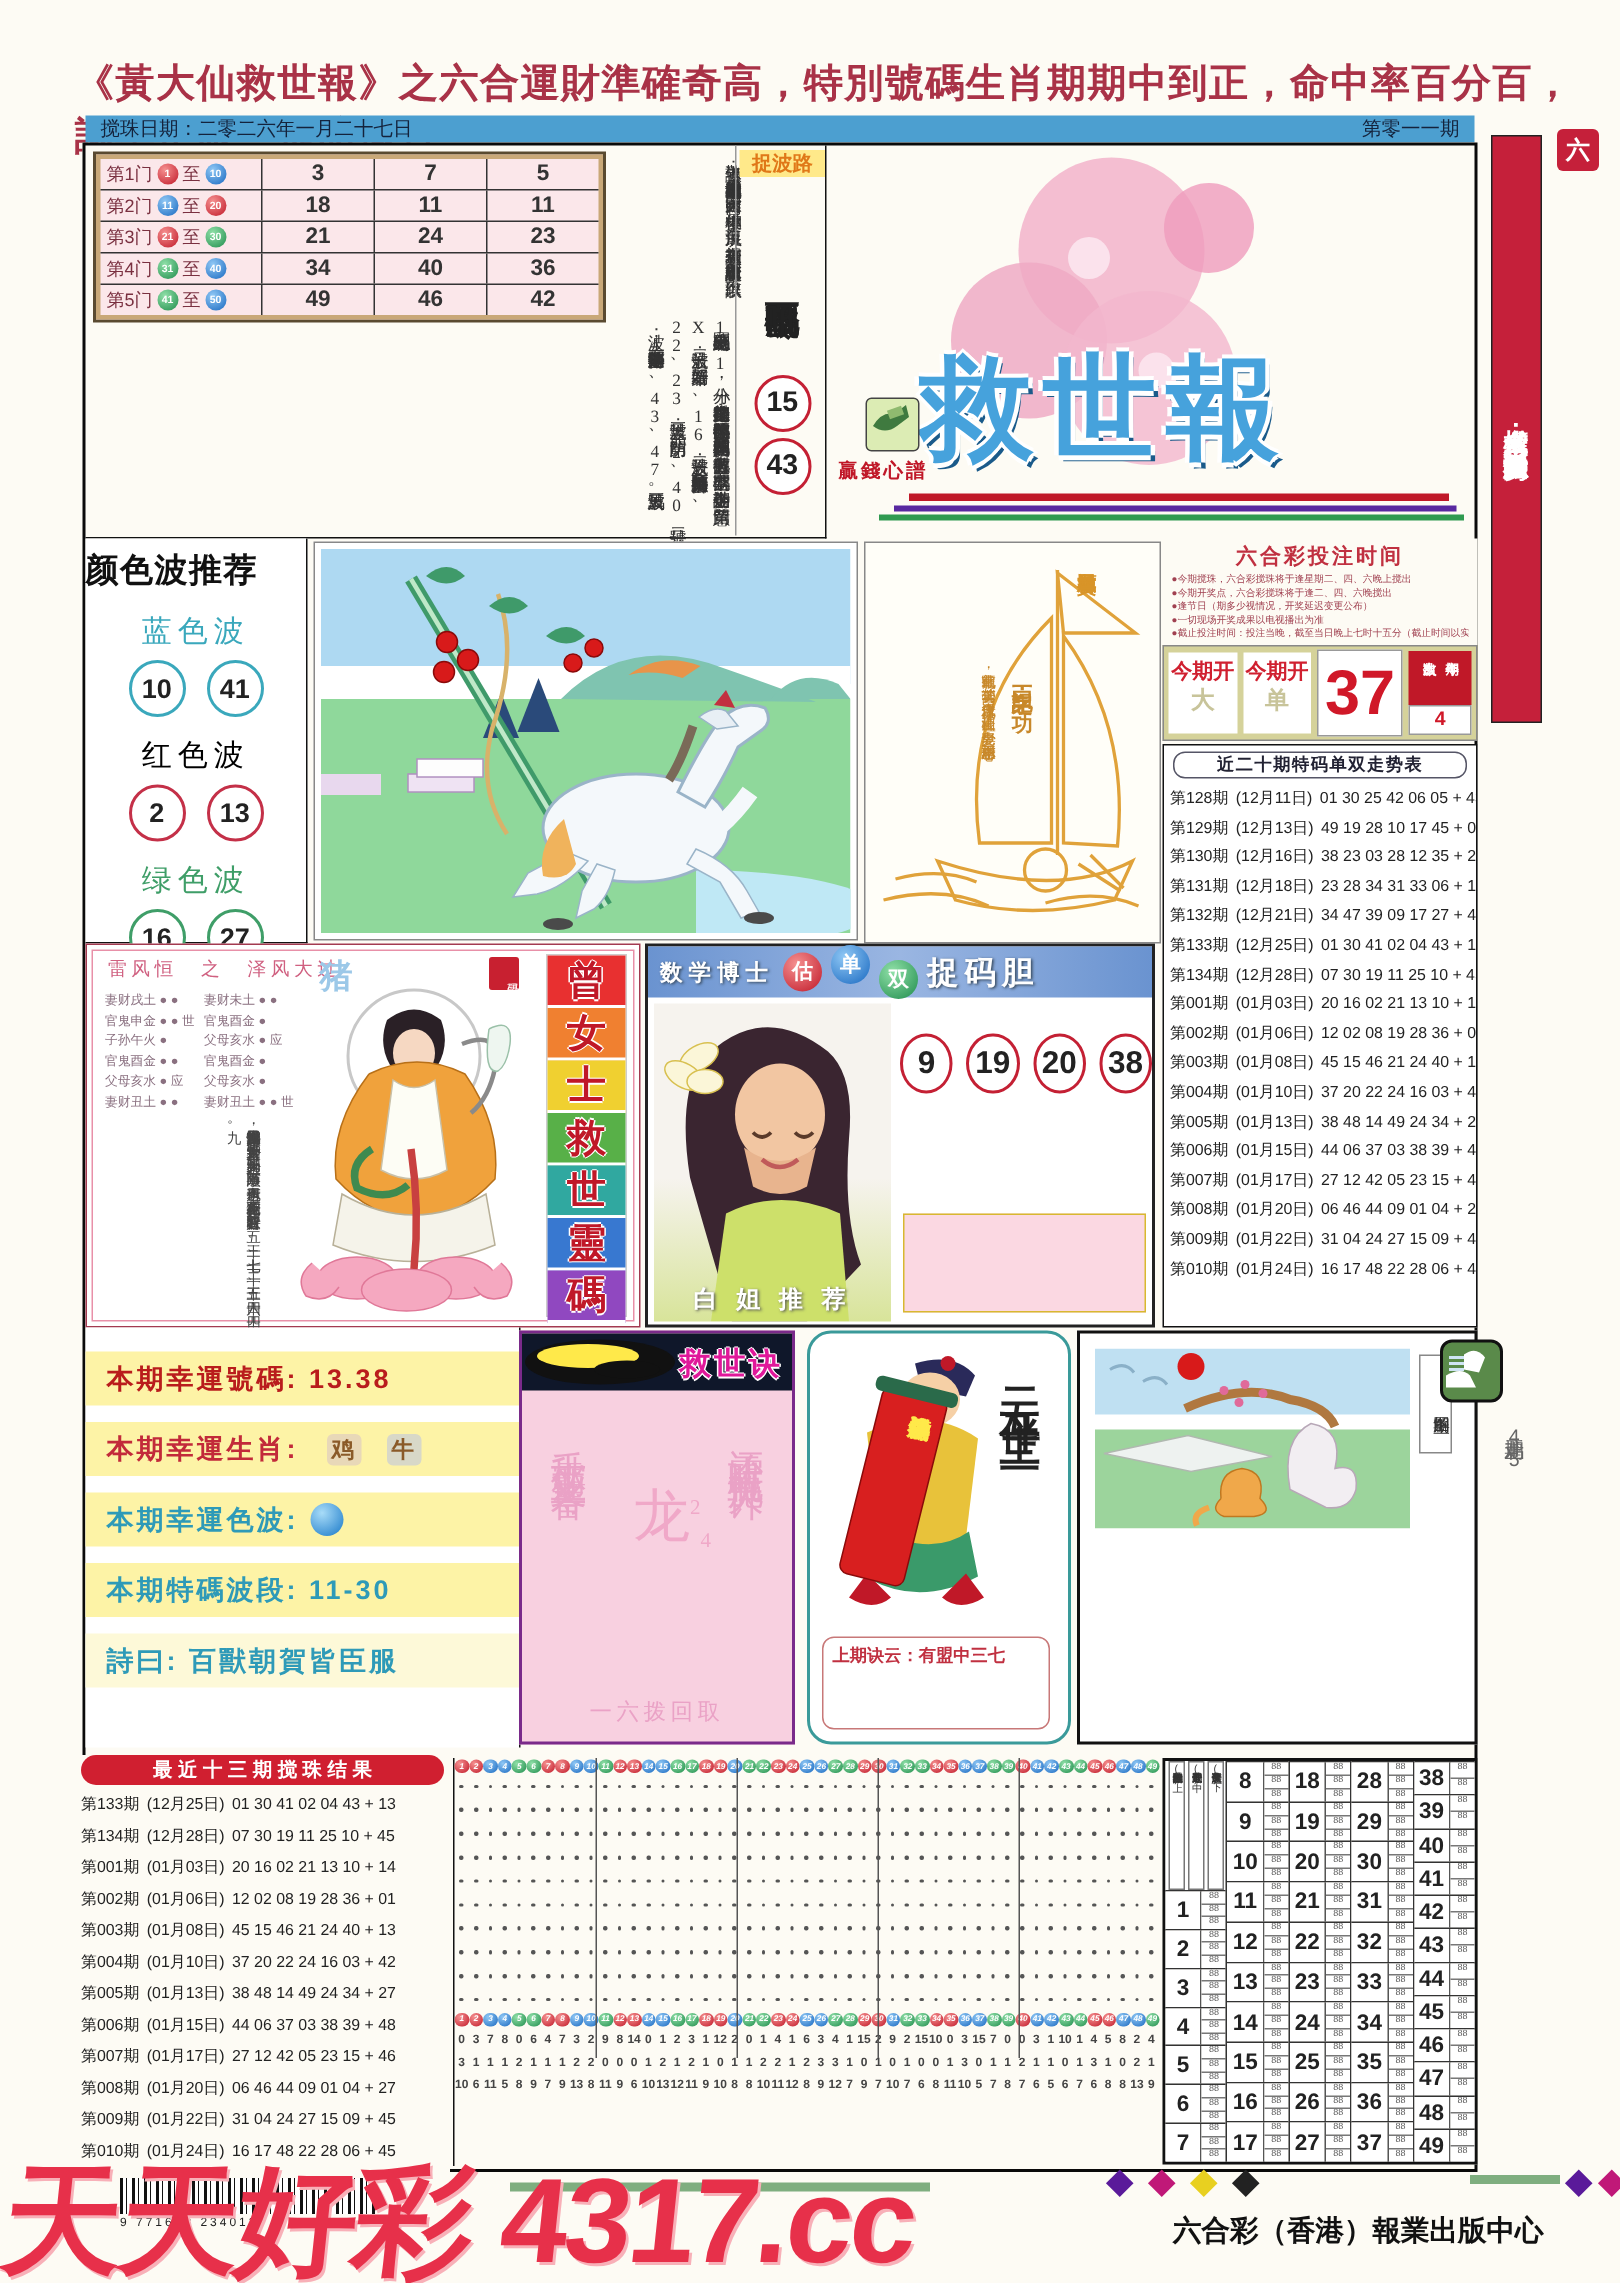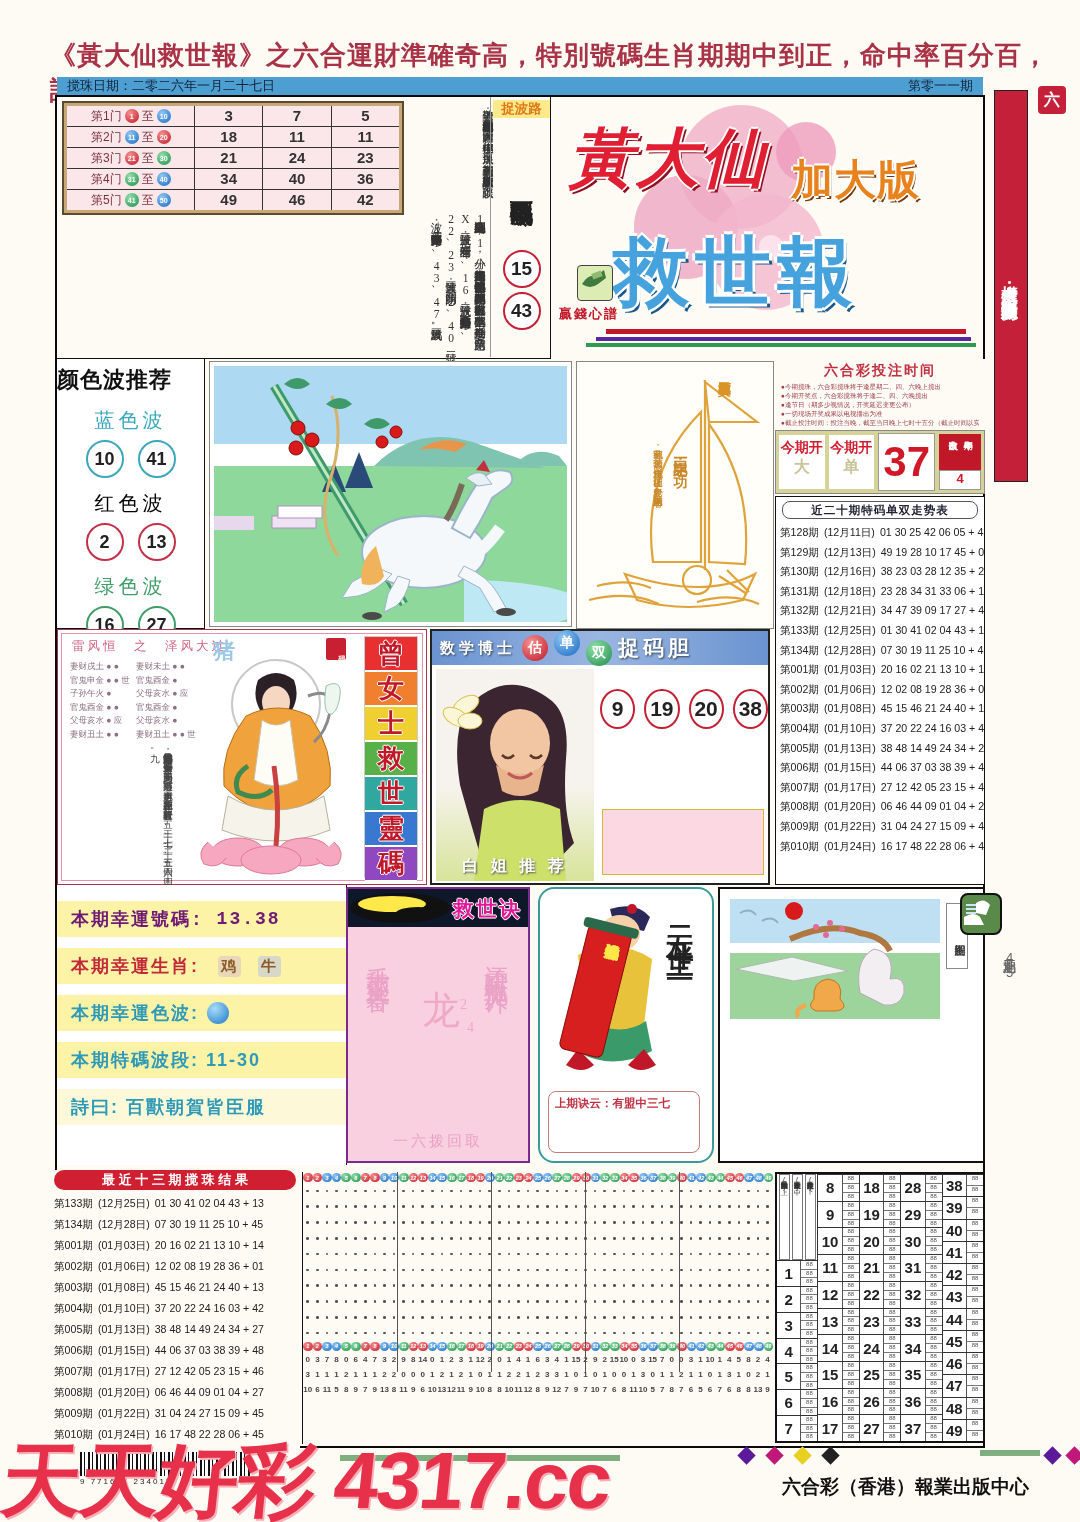--- a/index.html
+++ b/index.html
@@ -13,21 +13,21 @@
   .b-blue{background:radial-gradient(circle at 35% 30%,#90c8f5,#1868c0);}
   .b-green{background:radial-gradient(circle at 35% 30%,#90e0a8,#1f8c4c);}
   .circle-num{border-radius:50%;border:2.5px solid #c42034;background:#fff;color:#222;
     display:inline-flex;align-items:center;justify-content:center;font-weight:bold;}
   .headline{color:#a93247;font-weight:bold;font-size:26px;letter-spacing:1px;}
   .bluebar{background:#4c9fd0;color:#14233c;font-size:13px;display:flex;justify-content:space-between;
     align-items:center;padding:0 10px;box-sizing:border-box;}
   .gate-table{border:3px solid #c9a878;background:#fbe7ea;box-shadow:0 0 0 2px #5a4a30;}
   .gate-row{display:flex;border-bottom:1.5px solid #333;height:20px;align-items:center;}
   .gate-row:last-child{border-bottom:none;}
-  .gate-label{width:108px;display:flex;align-items:center;gap:3px;padding-left:4px;font-size:12px;color:#7a3040;border-right:1.5px solid #333;box-sizing:border-box;height:100%;margin-left:20px;}
+  .gate-label{width:108px;display:flex;align-items:center;gap:3px;padding-left:4px;font-size:12px;color:#7a3040;border-right:1.5px solid #333;box-sizing:border-box;height:100%;}
   .gate-cell{flex:1;text-align:center;font-size:15px;font-weight:bold;color:#333;border-right:1.5px solid #333;height:100%;line-height:20px;}
   .gate-cell:last-child{border-right:none;}
   .wave-label{font-size:20px;letter-spacing:4px;text-align:center;}
   .wave-circles{display:flex;justify-content:center;gap:14px;margin-top:6px;}
   .r20-row{display:flex;gap:5px;font-size:10.6px;color:#222;line-height:19.6px;white-space:nowrap;}
   .r13-row{display:flex;gap:5px;font-size:10.6px;color:#222;line-height:21px;white-space:nowrap;}
   .dotrow{display:flex;height:15.8px;}
   .dotrow span{flex:1;display:flex;align-items:center;justify-content:center;}
   .dotrow i{width:2.6px;height:2.6px;background:#555;border-radius:50%;}
   .ballrow{display:flex;height:11px;}
@@ -141,22 +141,20 @@
 
   <div class="abs" style="left:551px;top:97px;width:434px;height:262px;overflow:hidden;">
     <svg class="abs" style="left:0;top:0;" width="434" height="262">
       <circle cx="190" cy="70" r="62" fill="#f3b7cd" opacity="0.9"></circle>
       <circle cx="135" cy="130" r="52" fill="#eeaac4" opacity="0.85"></circle>
       <circle cx="215" cy="155" r="58" fill="#f3b7cd" opacity="0.8"></circle>
       <circle cx="255" cy="55" r="30" fill="#ef9cbd" opacity="0.8"></circle>
       <circle cx="175" cy="75" r="14" fill="#fbe2ec"></circle>
       <circle cx="220" cy="150" r="12" fill="#fbe2ec"></circle>
     </svg>
-    <div class="abs" style="left:18px;top:18px;font-size:64px;font-weight:900;color:#e01f33;font-style:italic;letter-spacing:2px;text-shadow:-2px 0 #fff,2px 0 #fff,0 -2px #fff,0 2px #fff,3px 3px 0 #901020;">黃大仙</div>
-    <div class="abs" style="left:240px;top:55px;font-size:42px;font-weight:900;color:#e8821c;letter-spacing:1px;text-shadow:-2px 0 #fff,2px 0 #fff,0 -2px #fff,0 2px #fff,2px 3px 0 #7a3808;">加大版</div>
     <div class="abs" style="left:62px;top:125px;font-size:76px;font-weight:900;color:#46a2dc;letter-spacing:6px;text-shadow:-3px 0 #fff,3px 0 #fff,0 -3px #fff,0 3px #fff,3px 4px 0 #1a5a8a;">救世報</div>
     <div class="abs" style="left:55px;top:232px;width:360px;height:5px;background:#c01828;"></div>
     <div class="abs" style="left:45px;top:240px;width:375px;height:4px;background:#5828a0;"></div>
     <div class="abs" style="left:35px;top:246px;width:390px;height:4px;background:#2f9a50;"></div>
     <div class="abs" style="left:26px;top:168px;width:34px;height:34px;background:#dcecb4;border:1.5px solid #444;border-radius:4px;">
       <svg width="31" height="31">
           <path d="M4 18 q6 -10 14 -8 l8 -6 l2 8 l-8 6 q-8 6 -16 0 z" fill="#3f7a3f"></path>
           <rect x="14" y="6" width="10" height="6" fill="#8fba6f" transform="rotate(-20 19 9)"></rect>
         </svg>
     </div>
@@ -454,21 +452,21 @@
     <div class="abs" style="left:168px;top:58px;width:168px;display:flex;gap:9px;">
         <span class="circle-num" style="width:36px;height:36px;font-size:21px;">9</span>
         <span class="circle-num" style="width:36px;height:36px;font-size:21px;">19</span>
         <span class="circle-num" style="width:36px;height:36px;font-size:21px;">20</span>
         <span class="circle-num" style="width:36px;height:36px;font-size:21px;">38</span>
       </div>
     <div class="abs" style="left:170px;top:178px;width:160px;height:64px;background:#fbd8e2;border:1.5px solid #d8b830;"></div>
   </div>
 
   <div class="abs" style="left:57px;top:885px;width:290px;height:280px;border-right:1.5px solid #111;box-sizing:border-box;background:#fff;padding-top:16px;">
-      <div class="lucky-row" style="color:#701a75;font-family:Liberation Mono, monospace;">
+      <div class="lucky-row" style="color:#b91c1c;">
         <span>本期幸運號碼:</span>
         <span>&nbsp;13.38</span>
       </div>
       <div class="lucky-row" style="color:#c22a3a;gap:13px;">
         <span>本期幸運生肖:</span>
         <span style="font-size:15px;color:#8a5a28;background:#e8d8b8;border-radius:4px;padding:1px 3px;margin-left:6px;">鸡</span>
         <span style="font-size:15px;color:#8a5a28;background:#d8d8c8;border-radius:4px;padding:1px 3px;margin-left:4px;">牛</span>
       </div>
       <div class="lucky-row" style="color:#2e9ab8;">
         <span>本期幸運色波:</span>

